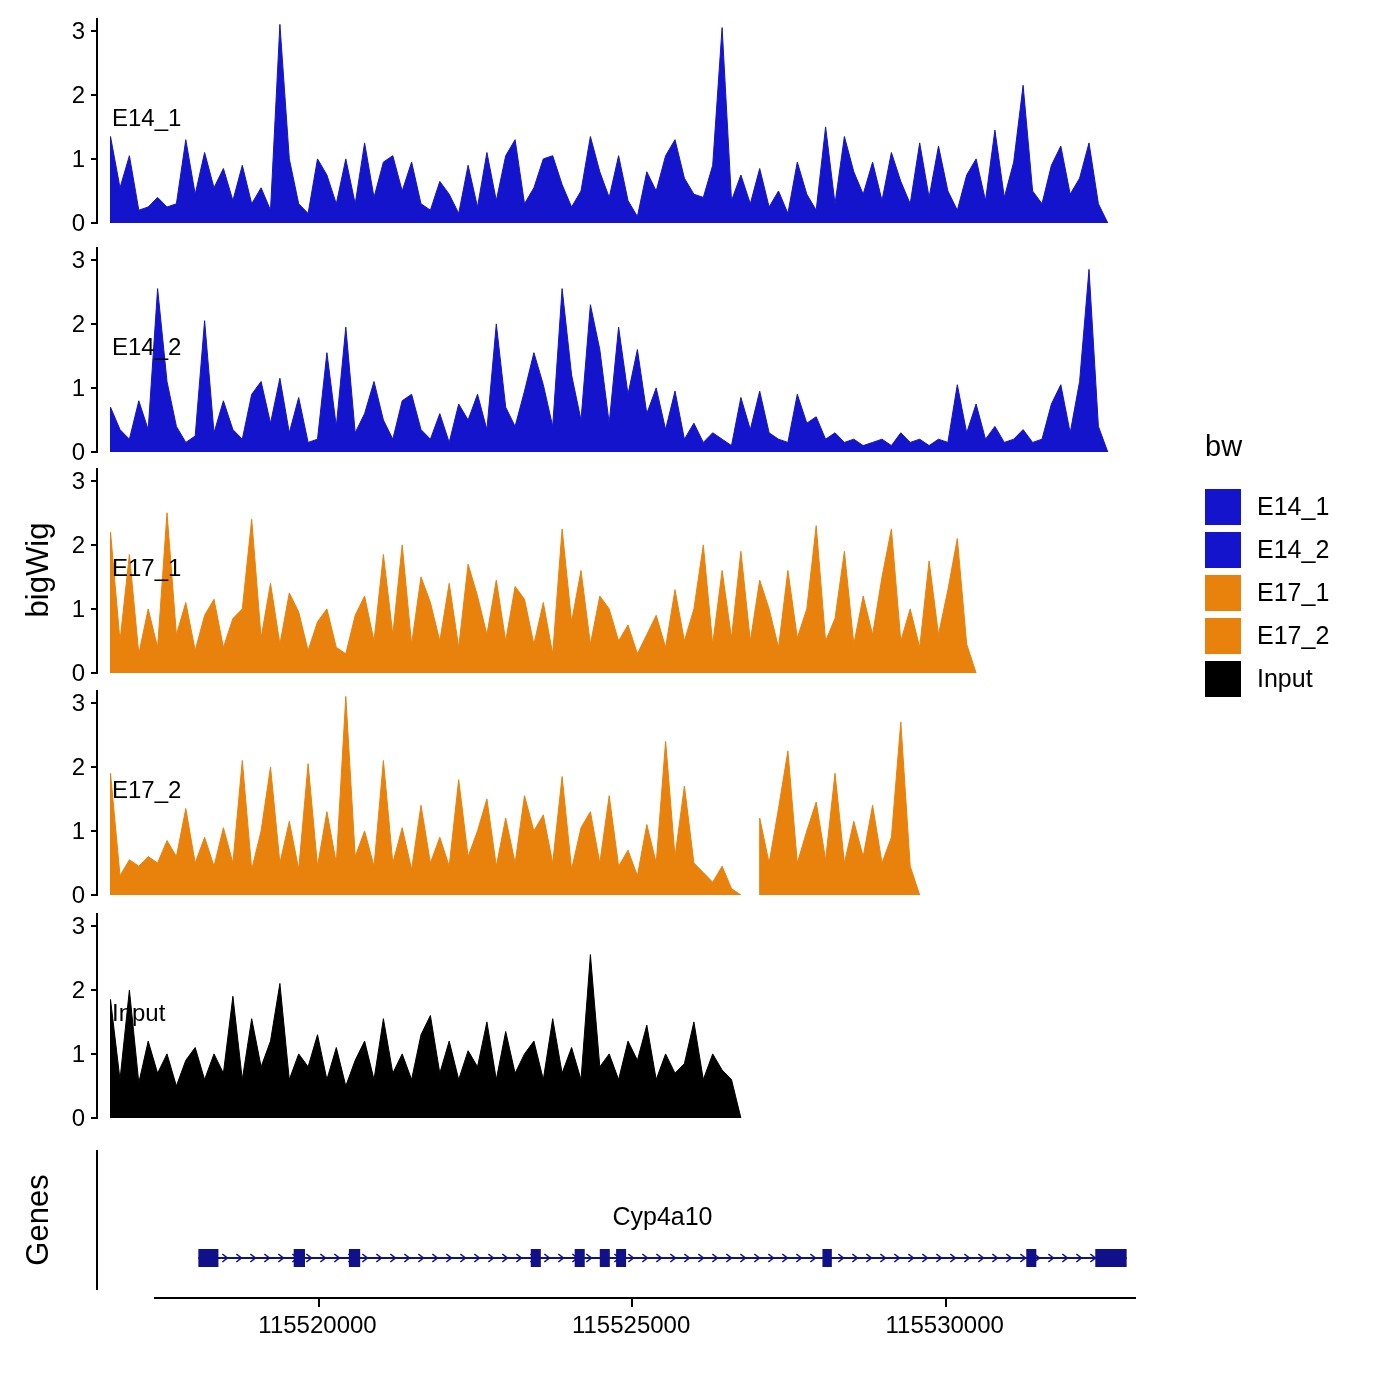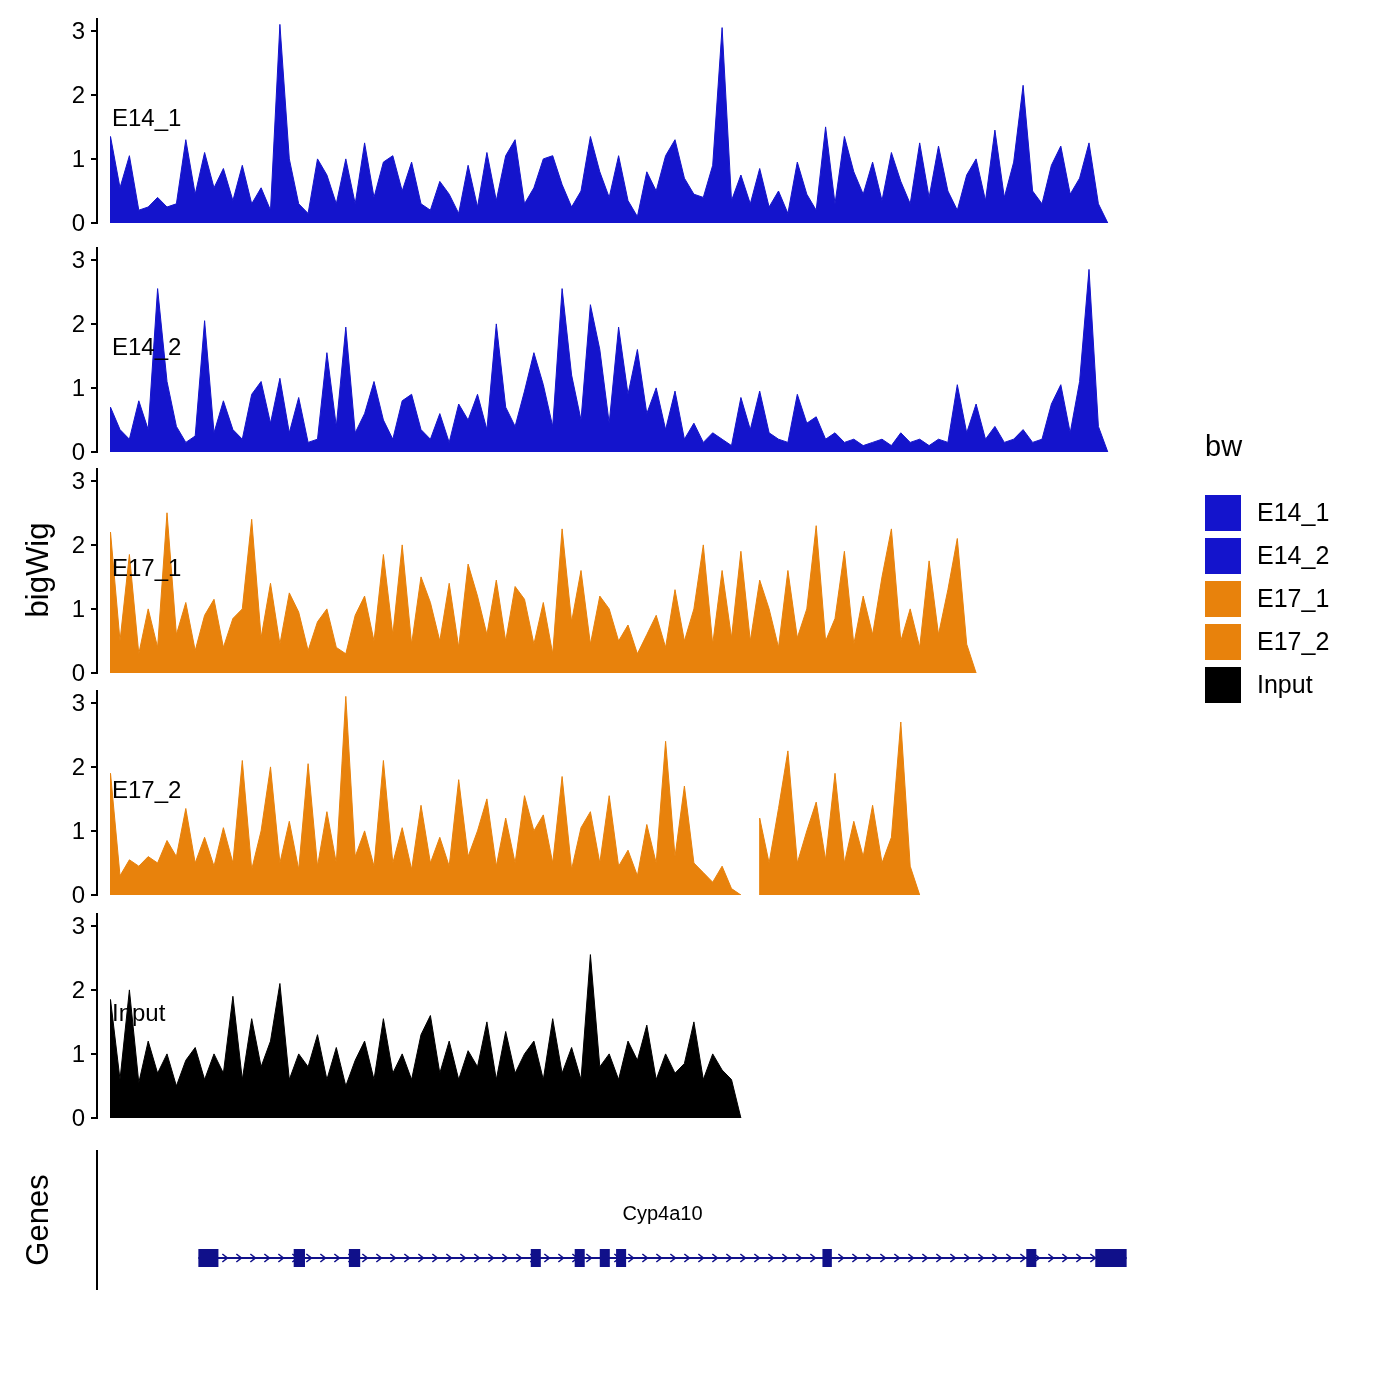--- a/index.html
+++ b/index.html
@@ -109,21 +109,21 @@
   #genepanel .axisline {
     position: absolute;
     left: 18px;
     top: 0;
     width: 2px;
     height: 140px;
     background: #000;
   }
   #gene-name {
     position: absolute;
-    font-size: 20px;
+    font-size: 25px;
     white-space: nowrap;
   }
   
   #xaxis {
     position: absolute;
     left: 98px;
     top: 1297px;
     width: 1060px;
     height: 60px;
   }
@@ -159,21 +159,21 @@
   }
   
   #legend {
     position: absolute;
     left: 1205px;
     top: 430px;
     width: 180px;
   }
   #legend .legend-title {
     font-size: 29px;
-    margin-bottom: 28px;
+    margin-bottom: 22px;
   }
   #legend .legend-row {
     display: flex;
     align-items: center;
     height: 43px;
   }
   #legend .swatch {
     width: 36px;
     height: 36px;
     margin-right: 16px;
@@ -362,20 +362,29 @@
         <rect x="432.7810650887574" y="99" width="10.035502958579912" height="18" fill="#10108a"></rect>
         <rect x="476.6863905325444" y="99" width="10.035502958579855" height="18" fill="#10108a"></rect>
         <rect x="501.77514792899404" y="99" width="10.035502958579912" height="18" fill="#10108a"></rect>
         <rect x="518.0828402366864" y="99" width="10.035502958579855" height="18" fill="#10108a"></rect>
         <rect x="724.4378698224853" y="99" width="9.408284023668557" height="18" fill="#10108a"></rect>
         <rect x="928.2840236686391" y="99" width="10.035502958579855" height="18" fill="#10108a"></rect>
         <rect x="997.2781065088758" y="99" width="31.360946745562046" height="18" fill="#10108a"></rect>
       </svg>
   </div>
 
+  <div id="xaxis">
+    <div class="xline" style="left: 56.4497px; width: 981.598px;"></div>
+  <div class="xtick" style="left: 219.527px;"></div>
+      <div class="xticklab" style="left: 219.527px;">115520000</div>
+      <div class="xtick" style="left: 533.136px;"></div>
+      <div class="xticklab" style="left: 533.136px;">115525000</div>
+      <div class="xtick" style="left: 846.746px;"></div>
+      <div class="xticklab" style="left: 846.746px;">115530000</div>
+    </div>
 
 
   <div id="legend">
     <div class="legend-title">bw</div>
     <div id="legend-rows">
         <div class="legend-row">
           <div class="swatch" style="background: rgb(20, 20, 204);"></div>
           <div class="legend-label">E14_1</div>
         </div>
         <div class="legend-row">

